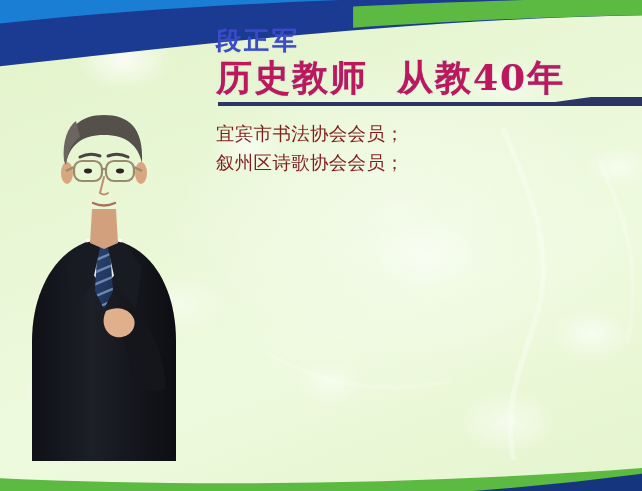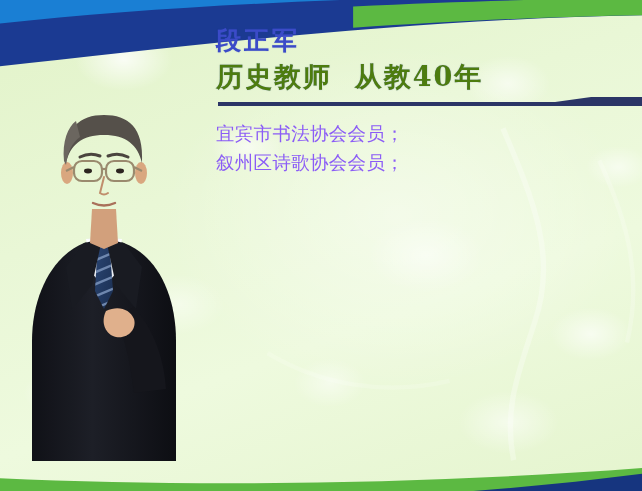--- a/index.html
+++ b/index.html
@@ -50,35 +50,35 @@
     font-size:25px;
     line-height:33px;
     letter-spacing:3px;
     color:#3b4bc8;
     text-shadow:0 0 1px rgba(59,75,200,.55);
     white-space:pre;
   }
   .role-line{
     font-family:"DejaVu Serif","Liberation Serif",serif;
     font-weight:700;
-    font-size:27px;
+    font-size:36px;
     line-height:36px;
     letter-spacing:2px;
-    color:#4d7c0f;
+    color:#be185d;
     text-shadow:0 0 1px rgba(59,75,200,.55);
     white-space:pre;
     margin-top:2px;
   }
   .rule-zone{position:relative;height:13px;}
   .body-text{
     margin-top:10px;
     font-family:"DejaVu Sans","Liberation Sans",sans-serif;
     font-size:18.5px;
     line-height:29px;
-    color:#8b5cf6;
+    color:#7f1d1d;
     letter-spacing:.3px;
     width:240px;
     white-space:pre-line;
   }
   .body-text.credits{margin-top:11px;}
   .body-text.motto{margin-top:24px;}
 </style>
 </head>
 <body>
 

